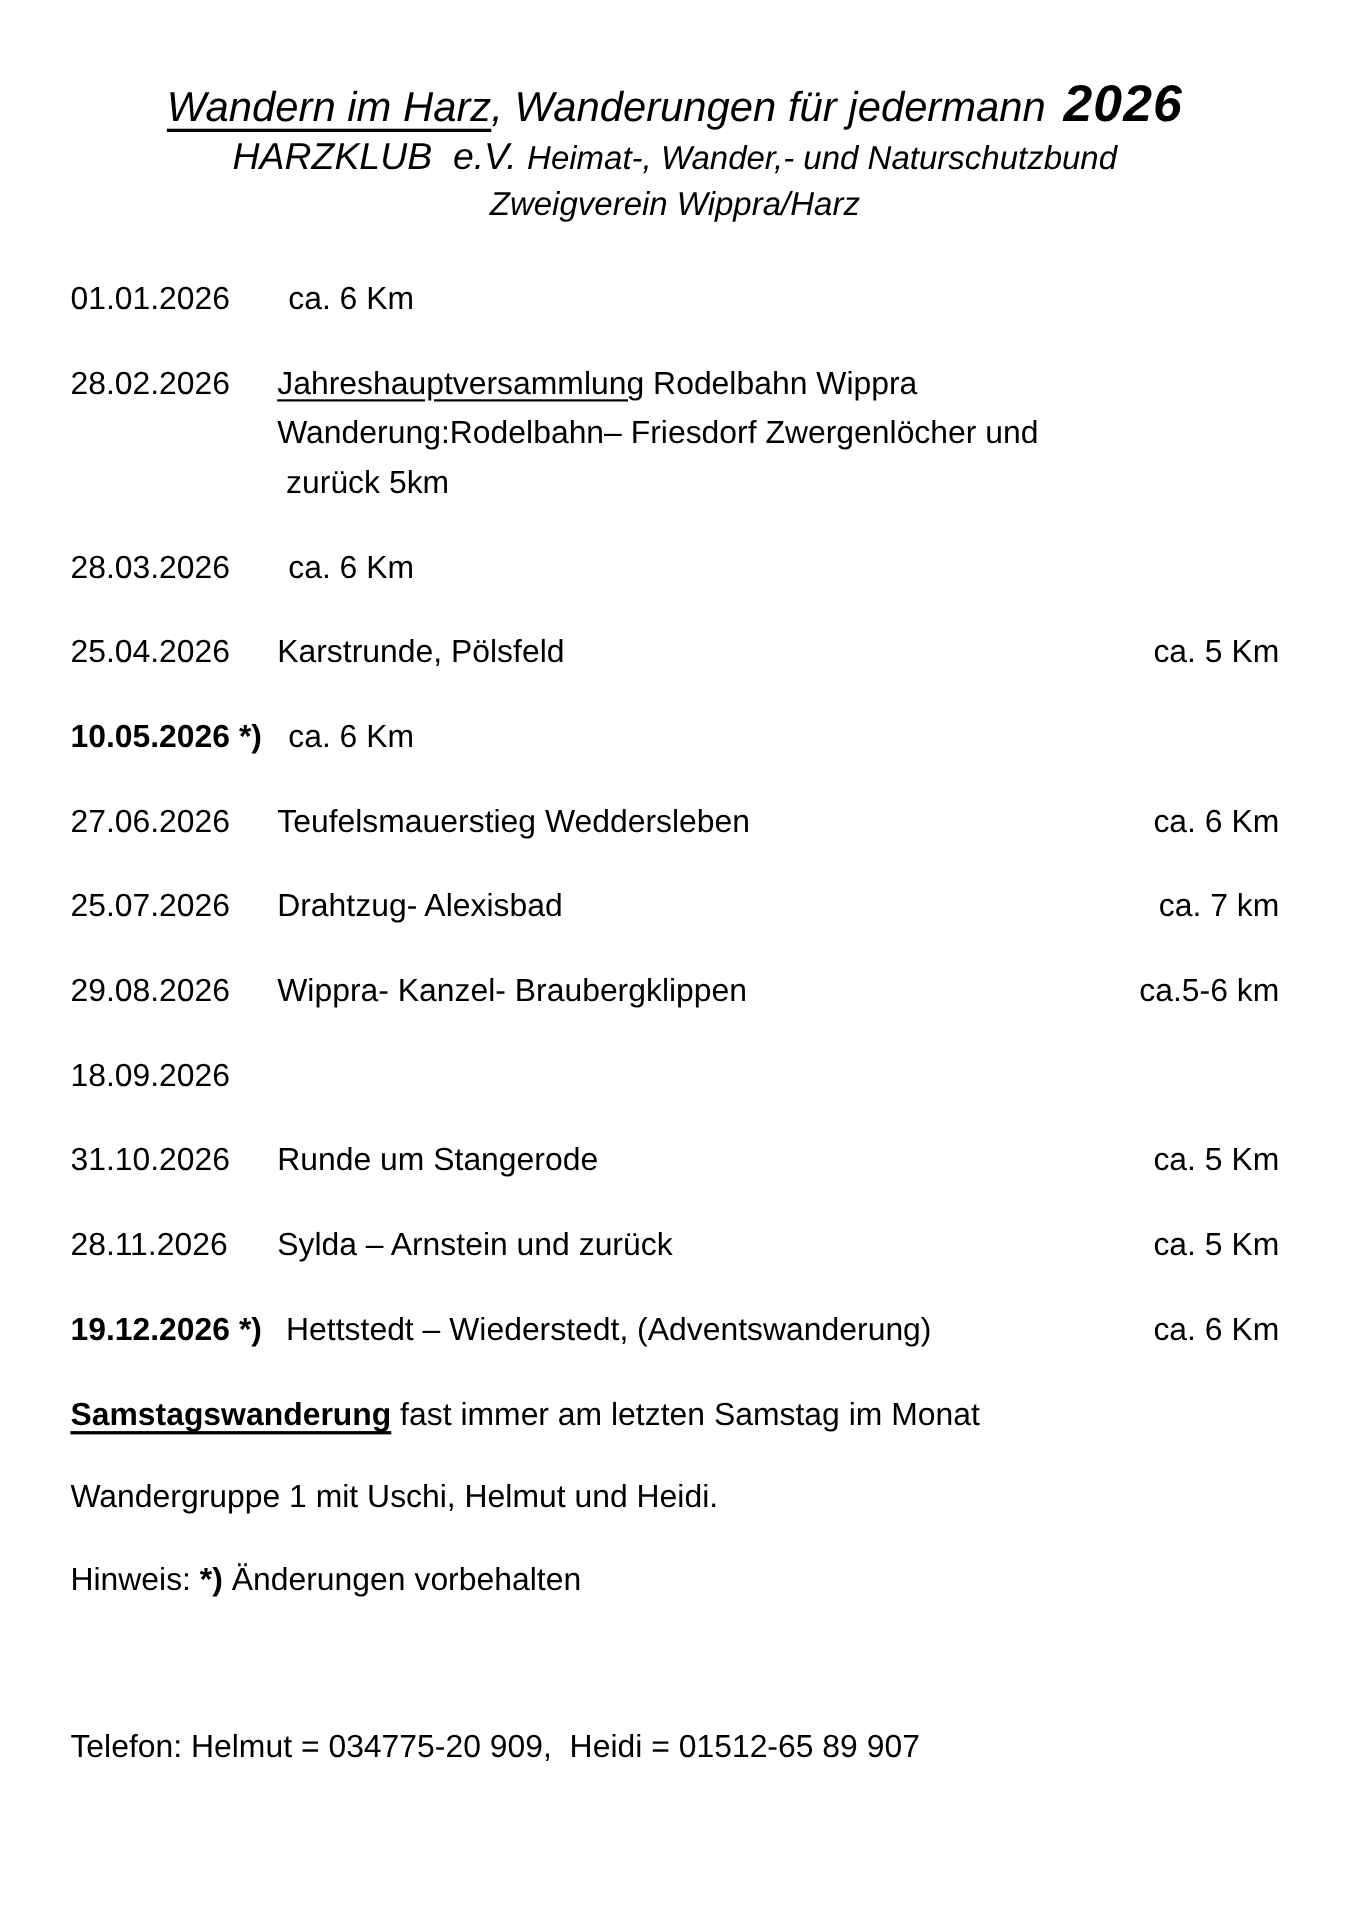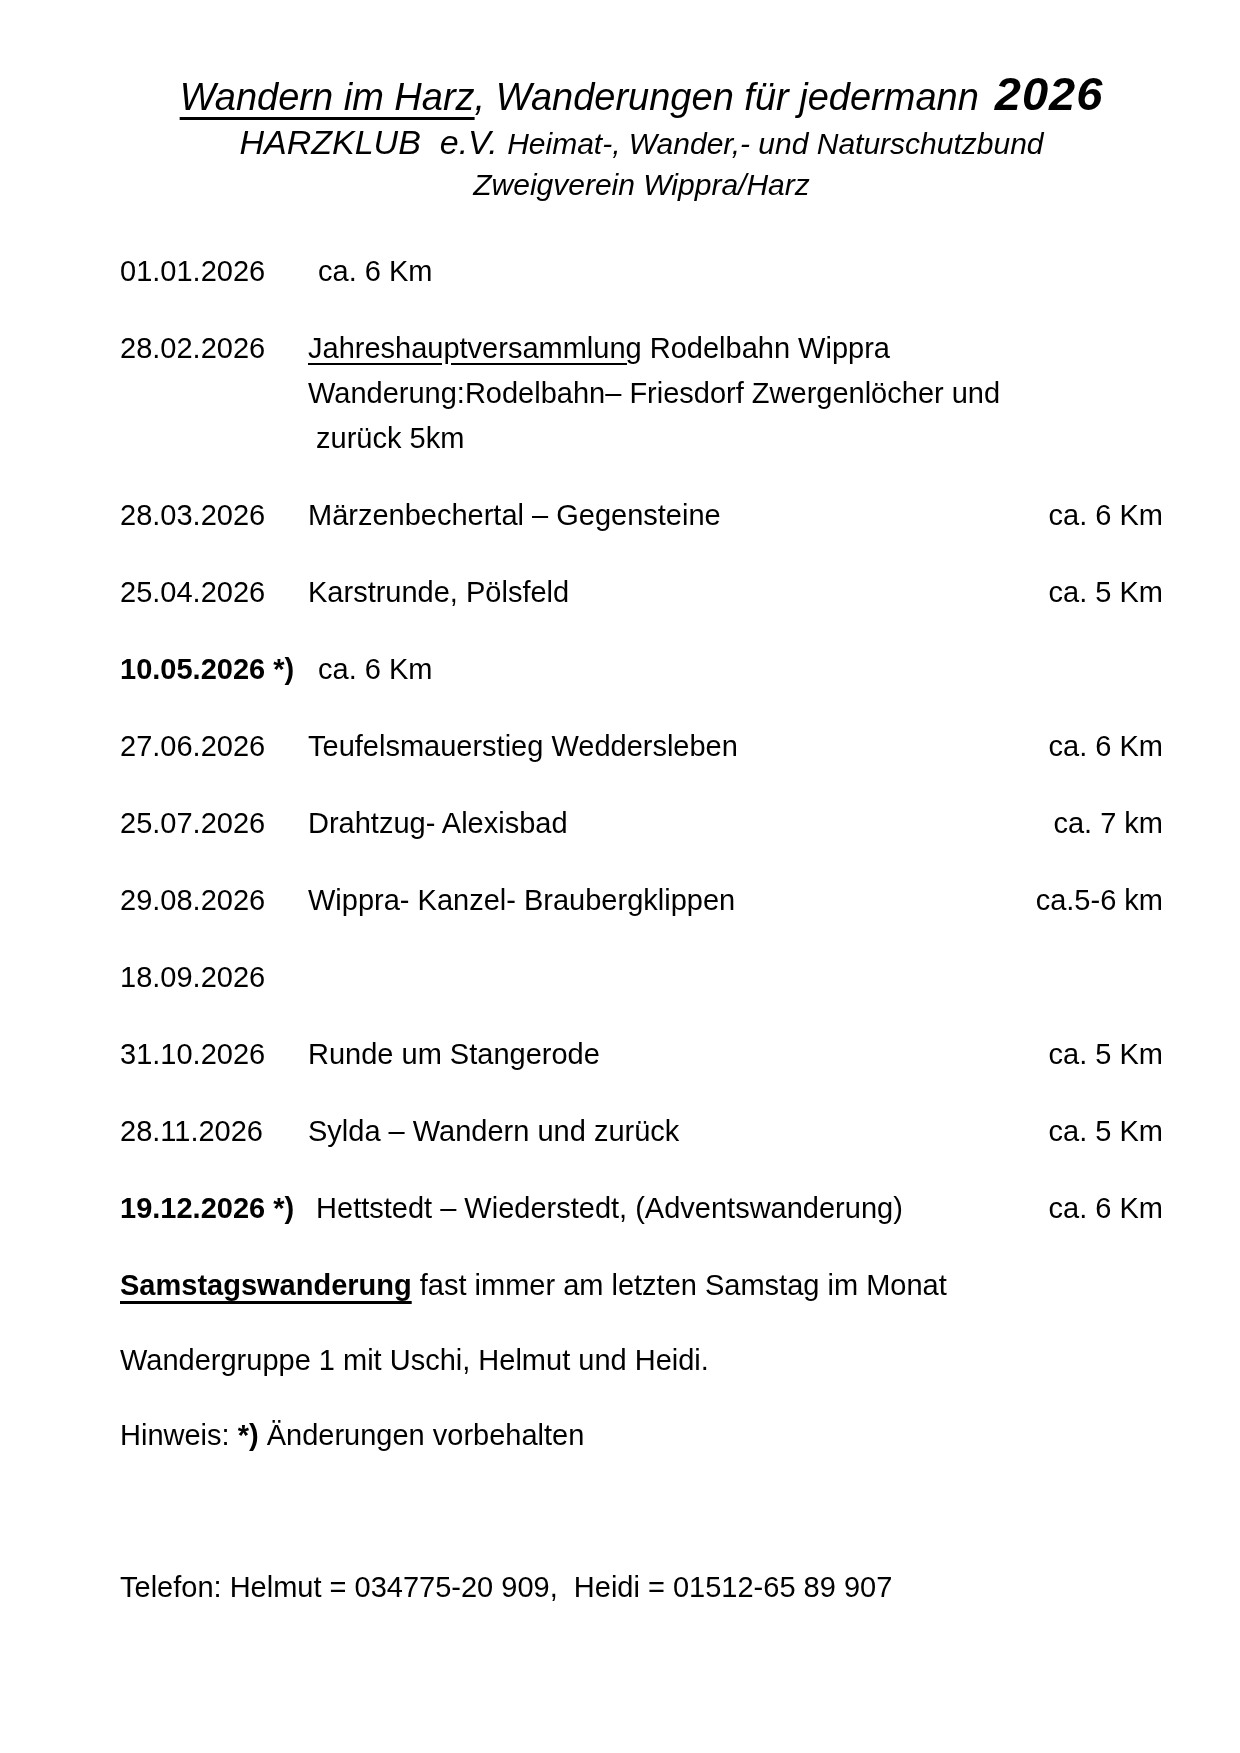--- a/index.html
+++ b/index.html
@@ -5,21 +5,21 @@
   html, body { margin: 0; padding: 0; background: #fff; }
   body {
     width: 1240px; height: 1753px;
     color: #000;
     font-family: "Liberation Sans", "DejaVu Sans", sans-serif;
     overflow: hidden;
   }
   .page {
     box-sizing: border-box;
     width: 1240px; height: 1753px;
-    padding: 70px 77px 0 120px;
+    padding: 70px 77px 0 64px;
     background: #fff;
   }
   
   .header { text-align: center; font-style: italic; margin-bottom: 44px; }
   .title-line { font-size: 38px; line-height: 48px; white-space: pre; }
   .title-main { text-decoration: underline; text-decoration-thickness: 2.5px; text-underline-offset: 7px; }
   .title-year { font-size: 47px; font-weight: bold; padding-left: 16px; letter-spacing: 1px; }
   .org-line { font-size: 30px; line-height: 42px; white-space: pre; }
   .org-name { font-size: 34px; }
   .branch-line { font-size: 30px; line-height: 40px; }
@@ -56,21 +56,20 @@
         <span class="date">01.01.2026</span>
         <span class="distance">ca. 6 Km</span>
       </div>
       <div class="row">
         <span class="date">28.02.2026</span>
         <span class="activity"><span class="u">Jahreshauptversammlung</span> Rodelbahn Wippra<br>Wanderung:Rodelbahn– Friesdorf Zwergenlöcher und<br> zurück 5km</span>
         <span class="distance"></span>
       </div>
       <div class="row">
         <span class="date">28.03.2026</span>
-        <span class="activity">Märzenbechertal – Gegensteine</span>
         <span class="distance">ca. 6 Km</span>
       </div>
       <div class="row">
         <span class="date">25.04.2026</span>
         <span class="activity">Karstrunde, Pölsfeld</span>
         <span class="distance">ca. 5 Km</span>
       </div>
       <div class="row">
         <span class="date bold">10.05.2026 *)</span>
         <span class="distance">ca. 6 Km</span>
@@ -94,21 +93,21 @@
         <span class="date">18.09.2026</span>
         <span class="distance"></span>
       </div>
       <div class="row">
         <span class="date">31.10.2026</span>
         <span class="activity">Runde um Stangerode</span>
         <span class="distance">ca. 5 Km</span>
       </div>
       <div class="row">
         <span class="date">28.11.2026</span>
-        <span class="activity">Sylda – Wandern und zurück</span>
+        <span class="activity">Sylda – Arnstein und zurück</span>
         <span class="distance">ca. 5 Km</span>
       </div>
       <div class="row">
         <span class="date bold">19.12.2026 *)</span>
         <span class="activity"> Hettstedt – Wiederstedt, (Adventswanderung)</span>
         <span class="distance">ca. 6 Km</span>
       </div>
     </div>
 
   <div class="notes">

